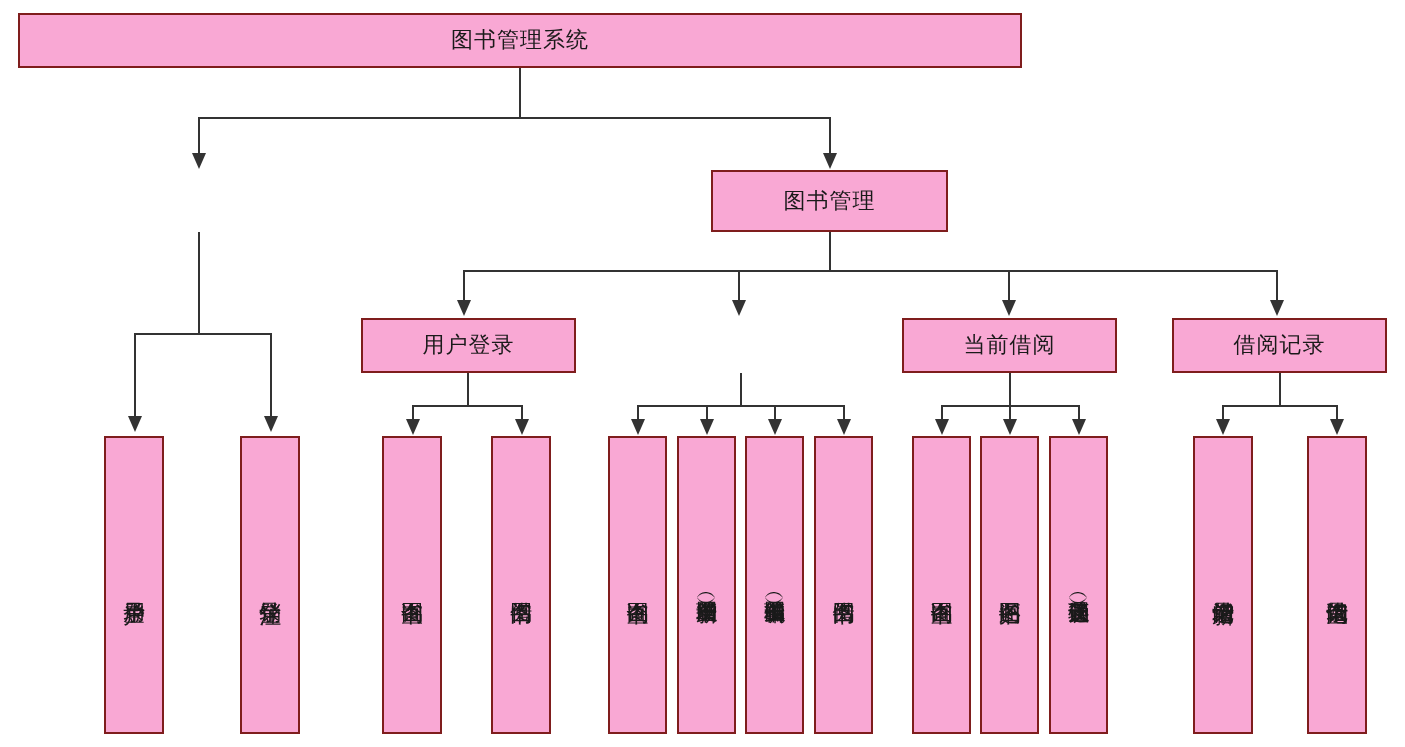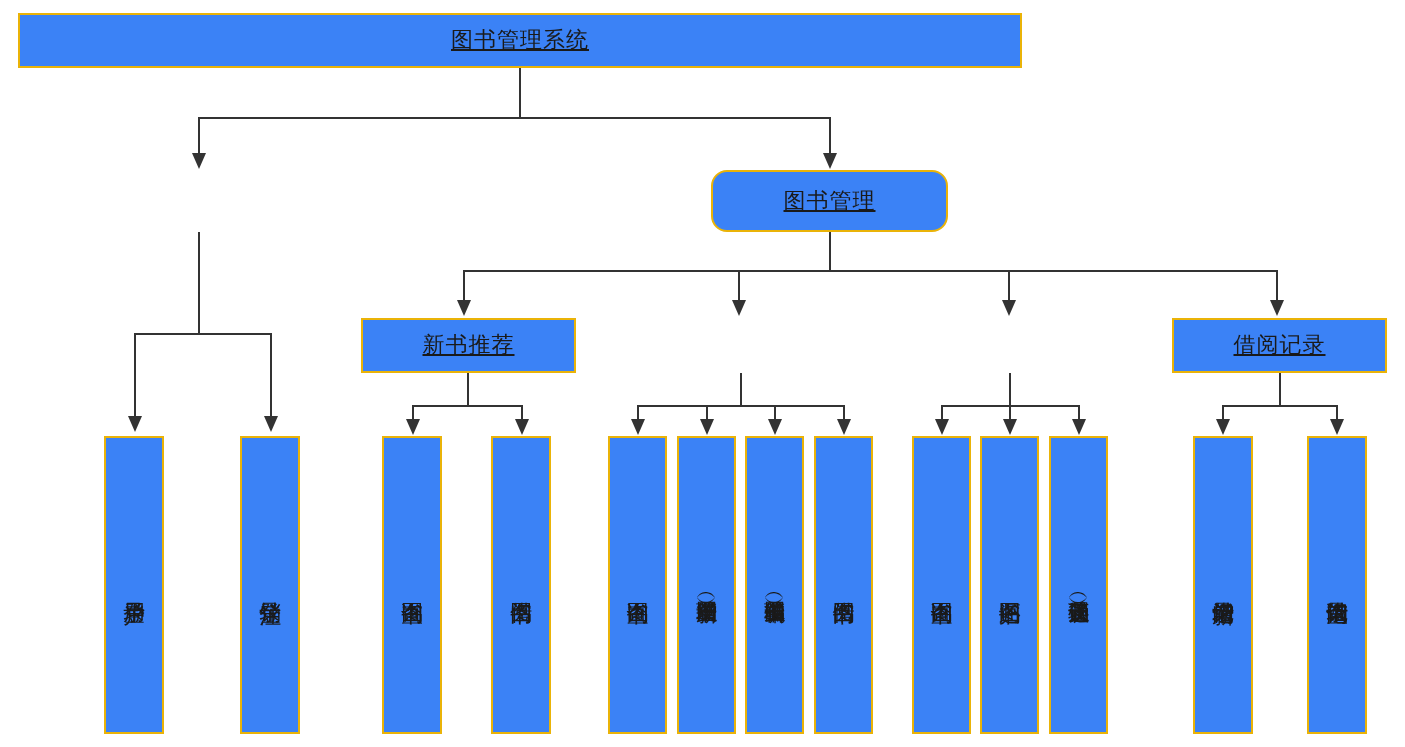--- a/index.html
+++ b/index.html
@@ -11,27 +11,26 @@
     position:relative;
     width:1405px;
     height:747px;
     background:#ffffff;
     overflow:hidden;
   }
   
   .node{
     position:absolute;
     box-sizing:border-box;
-    background:#3b82f6;
-    border:2px solid #eab308;
+    background:#f9a8d4;
+    border:2px solid #7f1d1d;
     display:flex;
     align-items:center;
     justify-content:center;
     color:#1a1a1a;
-    text-decoration:underline;
   }
   .node.h{            
     font-size:22px;
     letter-spacing:1px;
     line-height:1.2;
     white-space:nowrap;
   }
   .node.v{            
     font-size:22px;
     line-height:1.12;
@@ -77,41 +76,42 @@
 
   <div class="ln vln" style="left:519px;top:68px;height:50px;"></div>
 
   <div class="ln hln" style="left:198px;top:117px;width:633px;"></div>
 
   <div class="ln vln" style="left:198px;top:117px;height:38px;"></div>
   <div class="arrow" style="left:192px;top:153px;"></div>
   <div class="ln vln" style="left:829px;top:117px;height:38px;"></div>
   <div class="arrow" style="left:823px;top:153px;"></div>
 
-  <div class="node h" style="left:711px;top:170px;width:237px;height:62px;border-radius:16px;">图书管理</div>
+  <div class="node h" style="left:711px;top:170px;width:237px;height:62px;">图书管理</div>
 
   <div class="ln vln" style="left:198px;top:232px;height:102px;"></div>
   <div class="ln hln" style="left:134px;top:333px;width:138px;"></div>
   <div class="ln vln" style="left:134px;top:333px;height:85px;"></div>
   <div class="arrow" style="left:128px;top:416px;"></div>
   <div class="ln vln" style="left:270px;top:333px;height:85px;"></div>
   <div class="arrow" style="left:264px;top:416px;"></div>
 
   <div class="ln vln" style="left:829px;top:232px;height:39px;"></div>
   <div class="ln hln" style="left:463px;top:270px;width:813px;"></div>
   <div class="ln vln" style="left:463px;top:270px;height:32px;"></div>
   <div class="arrow" style="left:457px;top:300px;"></div>
   <div class="ln vln" style="left:738px;top:270px;height:32px;"></div>
   <div class="arrow" style="left:732px;top:300px;"></div>
   <div class="ln vln" style="left:1008px;top:270px;height:32px;"></div>
   <div class="arrow" style="left:1002px;top:300px;"></div>
   <div class="ln vln" style="left:1276px;top:270px;height:32px;"></div>
   <div class="arrow" style="left:1270px;top:300px;"></div>
 
-  <div class="node h" style="left:361px;top:318px;width:215px;height:55px;">新书推荐</div>
+  <div class="node h" style="left:361px;top:318px;width:215px;height:55px;">用户登录</div>
+  <div class="node h" style="left:902px;top:318px;width:215px;height:55px;">当前借阅</div>
   <div class="node h" style="left:1172px;top:318px;width:215px;height:55px;">借阅记录</div>
 
   <div class="ln vln" style="left:467px;top:373px;height:33px;"></div>
   <div class="ln hln" style="left:412px;top:405px;width:110px;"></div>
   <div class="ln vln" style="left:412px;top:405px;height:16px;"></div>
   <div class="arrow" style="left:406px;top:419px;"></div>
   <div class="ln vln" style="left:521px;top:405px;height:16px;"></div>
   <div class="arrow" style="left:515px;top:419px;"></div>
 
   <div class="ln vln" style="left:740px;top:373px;height:33px;"></div>

